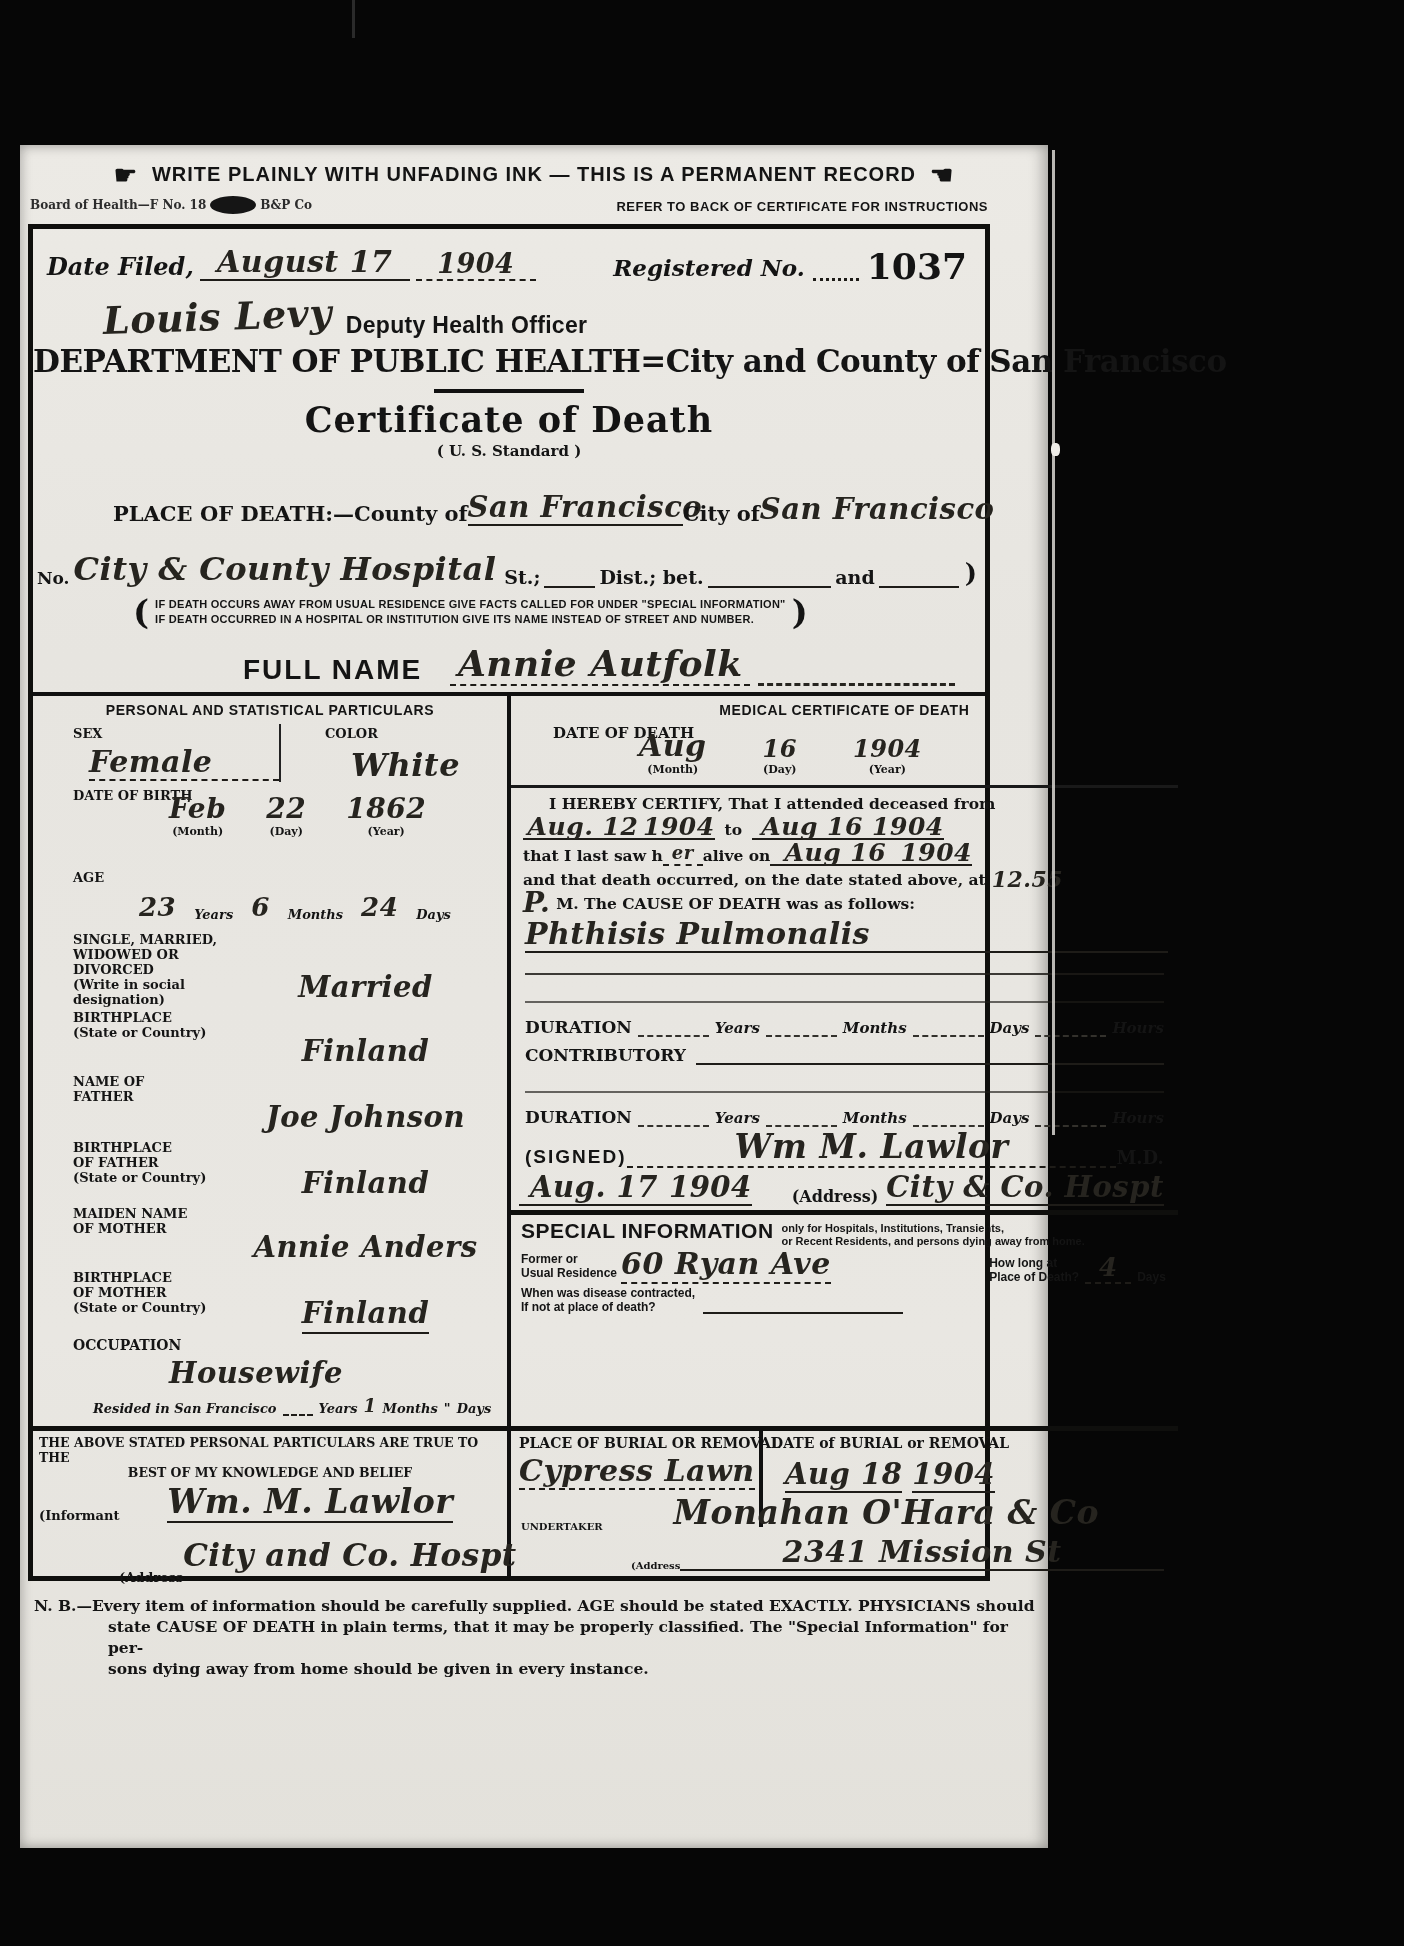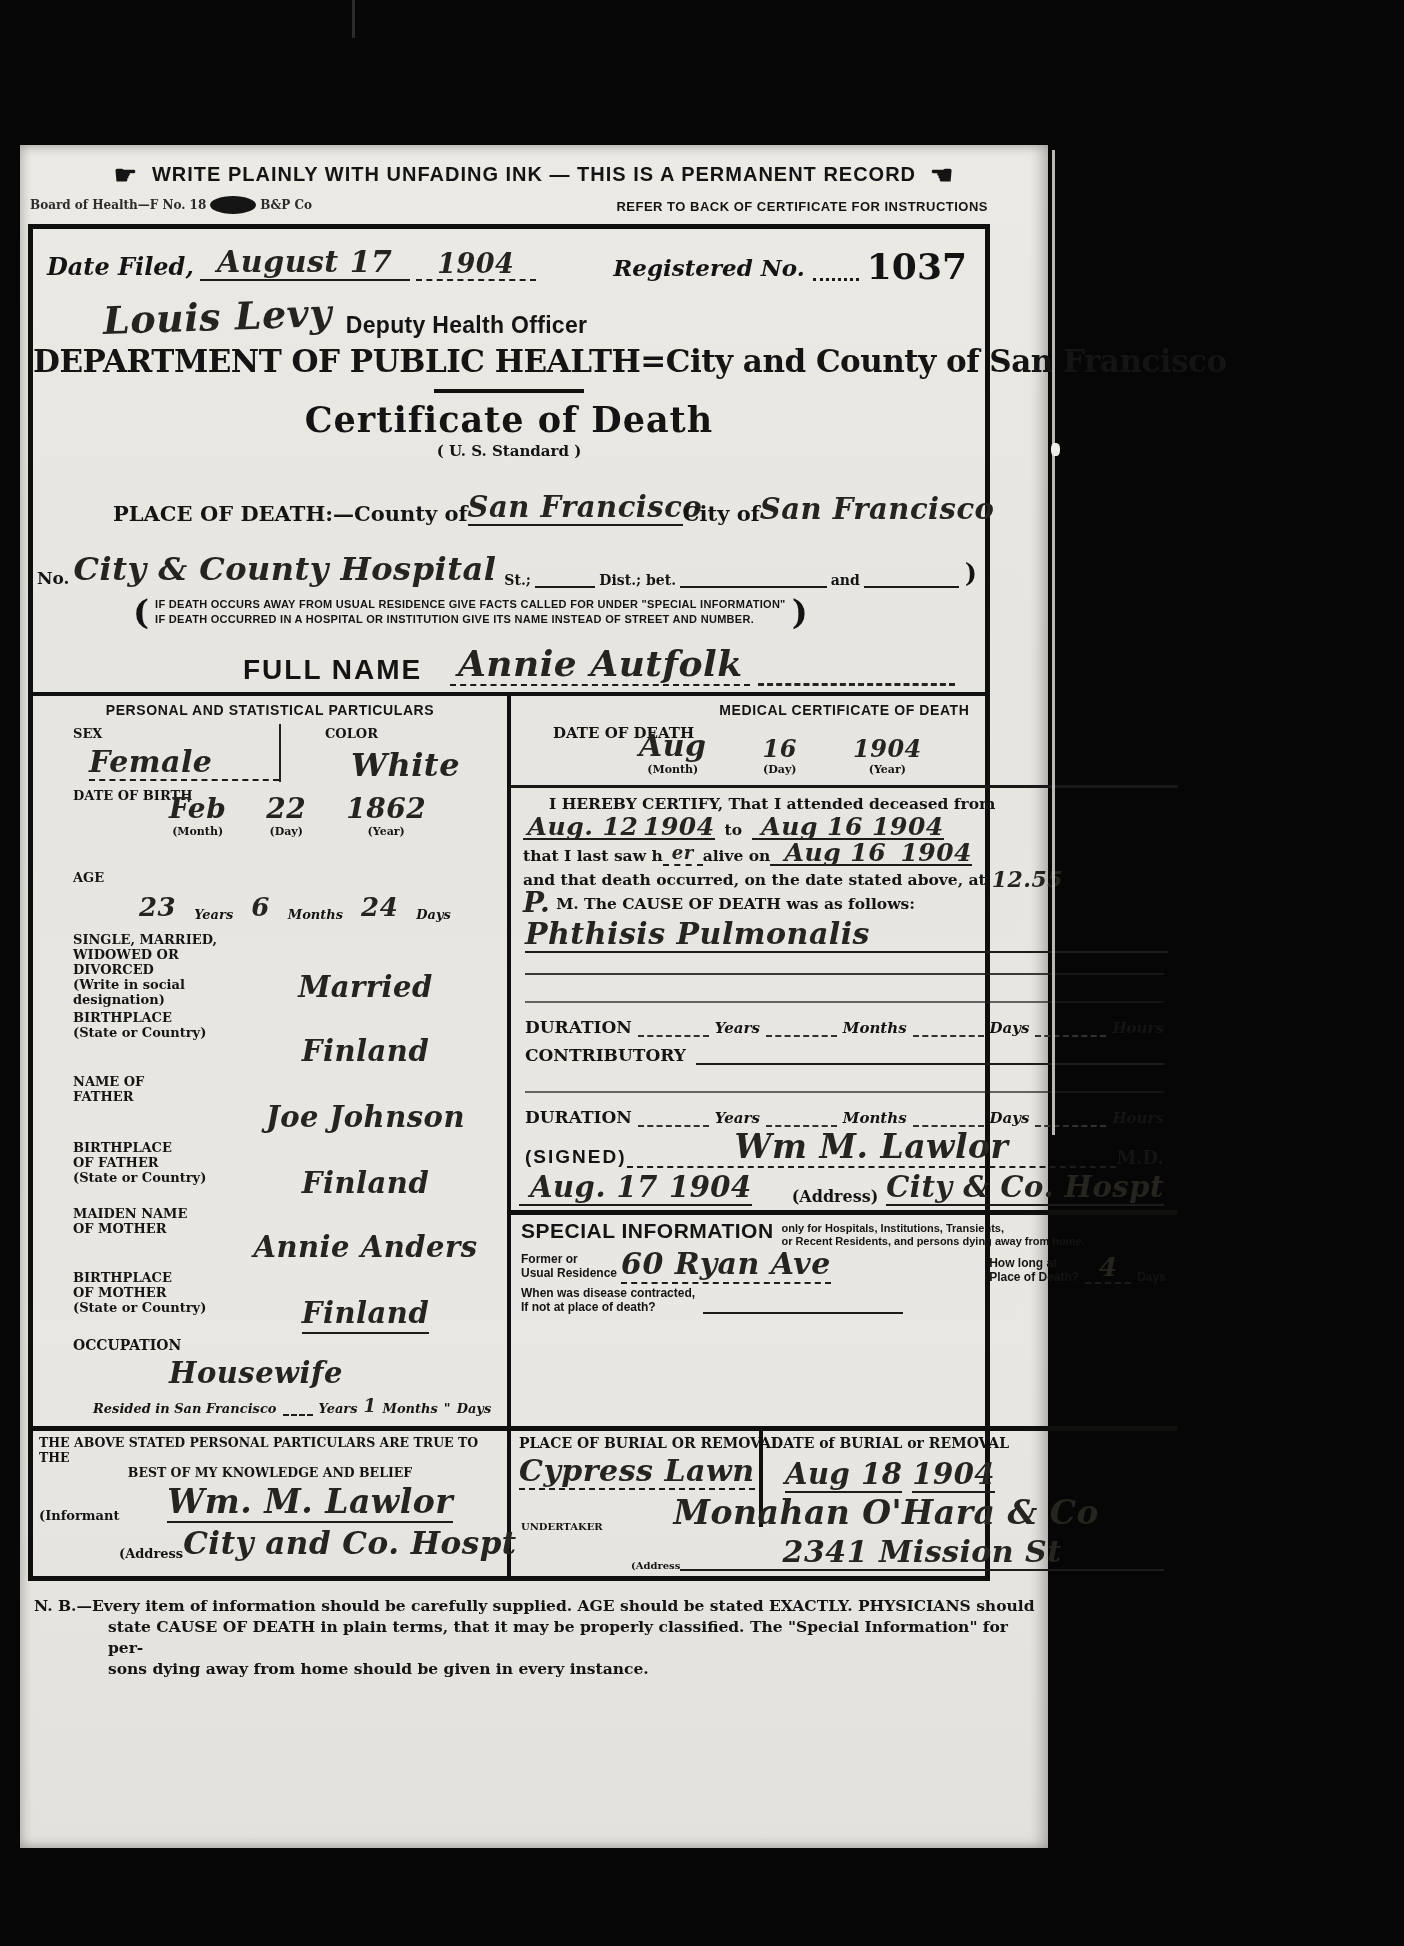--- a/index.html
+++ b/index.html
@@ -61,21 +61,21 @@
   .cert-title{text-align:center;font-size:35px;letter-spacing:1px;}
   .cert-sub{text-align:center;font-size:15px;margin-top:2px;}
 
   .place-row{display:flex;align-items:flex-end;padding:20px 10px 0 80px;height:66px;box-sizing:border-box;white-space:nowrap;}
   .place-lbl{font-size:21px;}
   .place-val{font-size:29px;min-width:215px;text-align:center;}
 
   .no-row{display:flex;align-items:flex-end;padding:6px 8px 0 4px;height:62px;box-sizing:border-box;white-space:nowrap;}
   .no-lbl{font-size:17px;}
   .hospital-val{font-size:32px;margin:0 4px;}
-  .small-lbl{font-size:14px;margin:0 4px;}
+  .small-lbl{font-size:19px;margin:0 4px;}
   .paren-close{font-size:26px;font-weight:bold;margin-left:6px;}
 
   .note-row{display:flex;align-items:center;padding:4px 0 0 100px;gap:6px;}
   .big-paren{font-size:34px;font-weight:bold;font-family:"DejaVu Serif",serif;}
   .notes{font-size:11px;font-weight:bold;letter-spacing:.3px;line-height:15px;}
 
   .fullname-row{display:flex;align-items:flex-end;padding:10px 30px 6px 210px;height:64px;box-sizing:border-box;border-bottom:4px solid #101010;}
   .fullname-lbl{font-size:28px;letter-spacing:2px;}
   .fullname-val{font-size:36px;margin-left:28px;min-width:300px;text-align:center;}
   .fn-dash{flex:1;border-bottom:3px dashed #26241f;height:16px;margin-left:8px;}
@@ -111,21 +111,21 @@
   .field .val{font-size:29px;align-self:flex-end;margin:0 auto;padding-bottom:2px;}
   .h-marital{height:78px;}.h-bp{height:64px;}.h-father{height:66px;}
   .h-fbp{height:66px;}.h-mother{height:64px;}.h-mbp{height:68px;}.h-occ{height:58px;}
   .resided-row{display:flex;align-items:flex-end;gap:6px;padding:0 10px 4px 60px;font-size:13px;height:28px;box-sizing:border-box;}
 
   .informant-box{margin-top:auto;border-top:5px solid #0f0f0d;padding:4px 6px 6px 6px;height:150px;box-sizing:border-box;}
   .inf-statement{font-size:12.5px;font-weight:bold;font-family:"DejaVu Serif",serif;line-height:15px;}
   .inf-row{display:flex;align-items:flex-end;margin-top:2px;}
   .inf-lbl{font-family:"DejaVu Serif",serif;font-weight:bold;font-size:13px;}
   .inf-val{font-size:33px;margin:0 auto;}
-  .addr-val{font-size:31px;margin:0 auto;}
+  .addr-val{font-size:31px;margin:12px auto;}
 
   
   .dod-row{padding:6px 8px 0 8px;height:70px;box-sizing:border-box;border-bottom:3px solid #191919;position:relative;}
   .dod-vals{display:flex;align-items:flex-end;padding-left:120px;margin-top:-14px;gap:56px;}
   .dod-vals .script{font-size:30px;}
   .certify{padding:6px 10px 0 12px;font-family:"DejaVu Serif",serif;font-weight:bold;font-size:15.5px;line-height:20px;}
   .cert-line{display:flex;align-items:flex-end;white-space:nowrap;margin-top:2px;}
   .cert-line .script{font-size:25px;line-height:22px;}
   .cause-line{display:flex;padding:2px 10px 0 14px;}
   .cause-val{font-size:30px;flex:1;}

